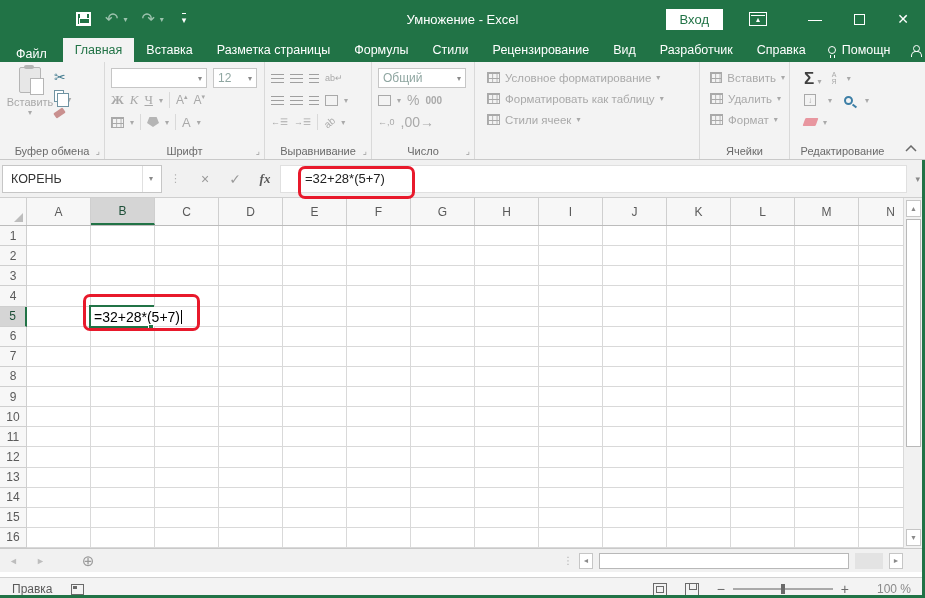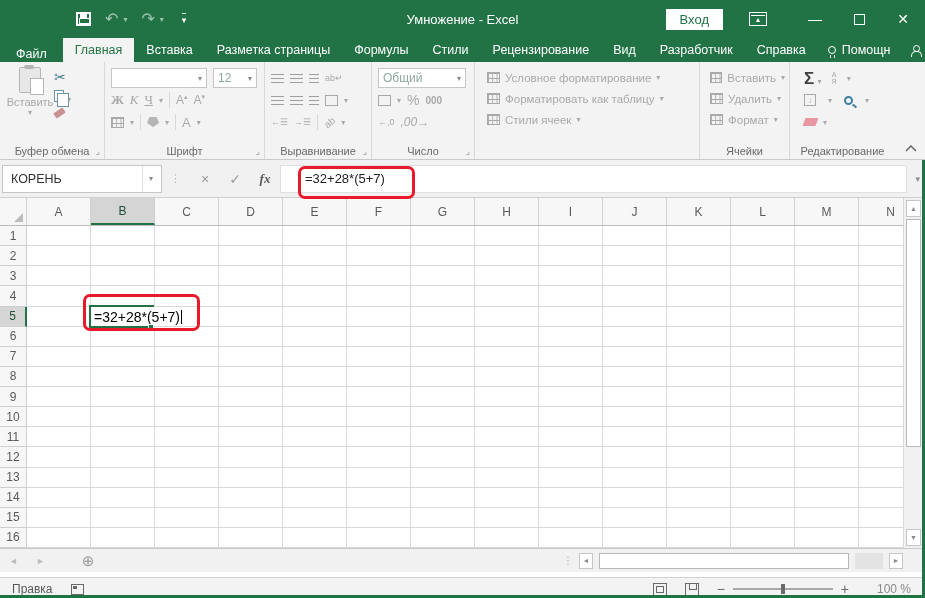--- a/index.html
+++ b/index.html
@@ -271,21 +271,21 @@
         </div>
     </div>
     <div class="rrow">
       <span class="box-ic"></span>
         <span class="dd">▾</span>
       <span class="gray" style="font-size:14px;">%</span>
       <span class="gray" style="font-size:10px;font-weight:bold;">000</span>
     </div>
     <div class="rrow">
       <span class="gray" style="font-size:9px;">←,0</span>
-      <span class="gray" style="font-size:12px;font-style:italic;">,00→</span>
+      <span class="gray" style="font-size:14px;">,00→</span>
     </div>
     <div class="glabel">Число</div>
     <div class="launcher">⌟</div>
   </div>
 
   <div class="rgroup" style="width:225px;padding-left:12px;">
     <div class="styles-row">
       <span class="grid-ic"></span>
       <span>Условное форматирование</span>
         <span class="dd">▾</span>

